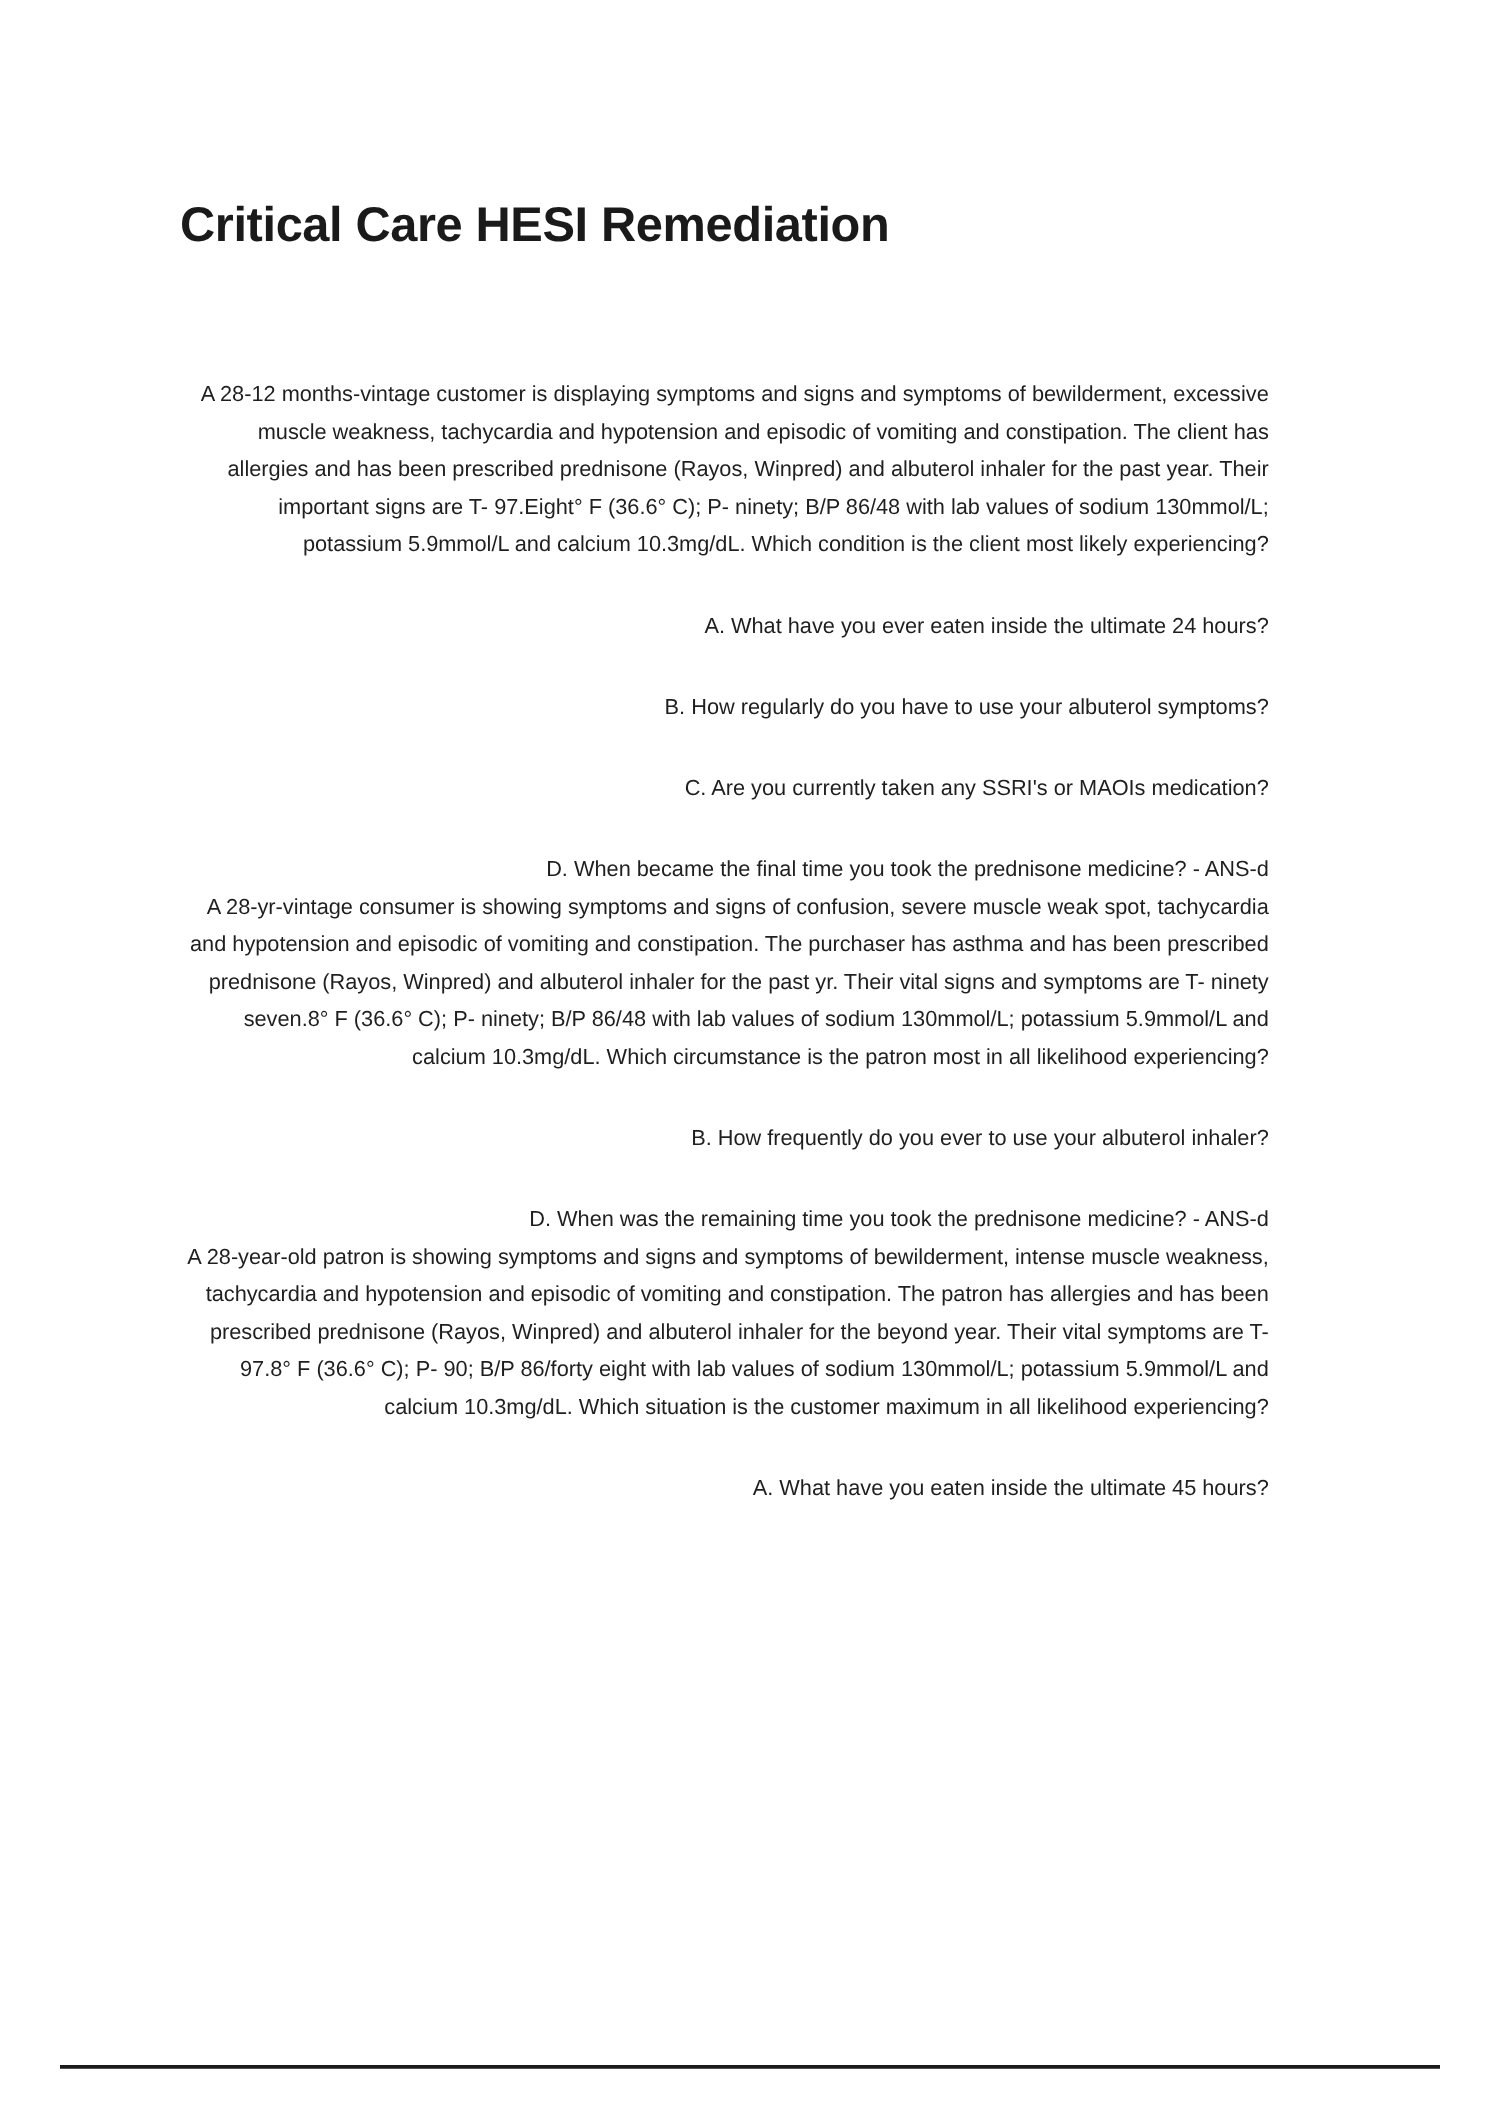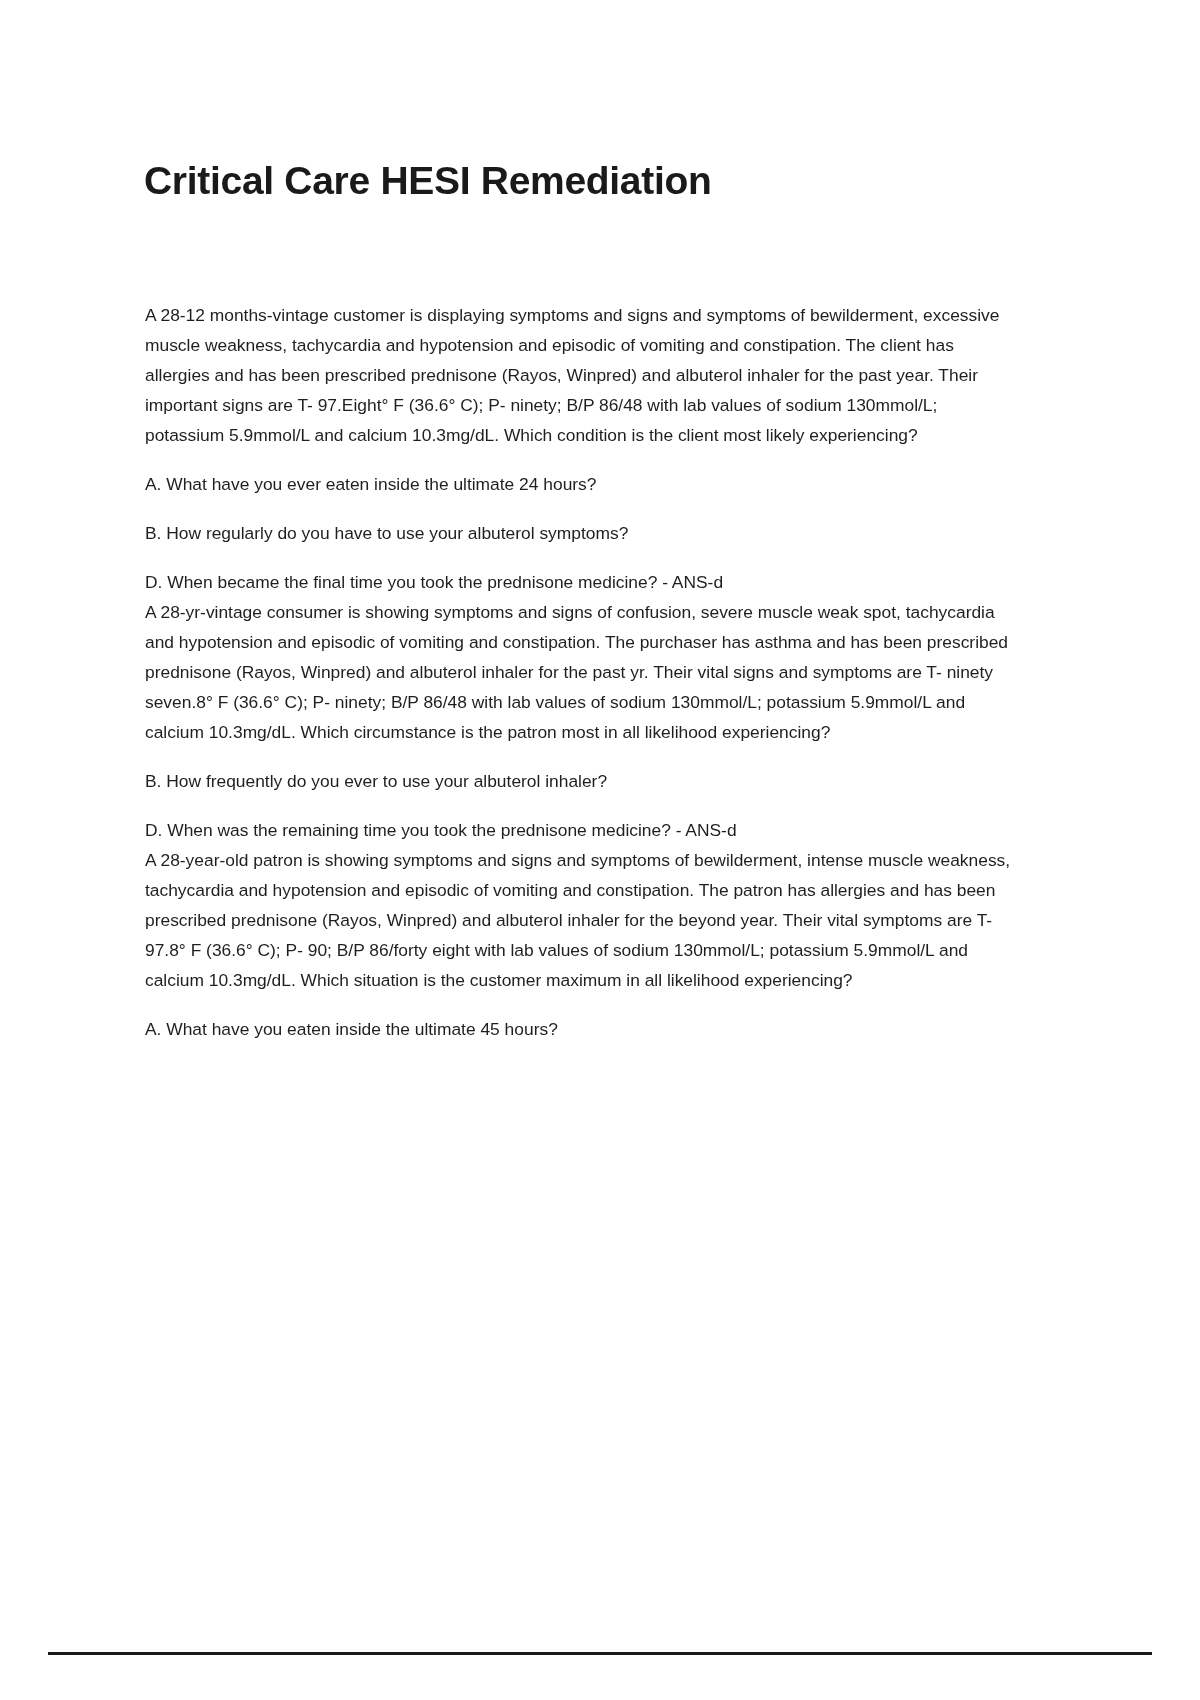--- a/index.html
+++ b/index.html
@@ -39,25 +39,25 @@
     position: absolute;
     left: 145px;
     top: 300px;
     width: 870px;
   }
   .para {
     font-size: 17.4px;
     line-height: 30px;
     color: #1f1f1f;
     margin: 0 0 0 0;
-    text-align: left;
+    text-align: right;
     white-space: pre-wrap;
   }
   .para + .para {
-    margin-top: 19px;
+    margin-top: 35px;
   }
   .bottom-rule {
     position: absolute;
     left: 48px;
     top: 1652px;
     width: 1104px;
     height: 3px;
     background: #1a1a1a;
   }
 </style>
@@ -65,20 +65,21 @@
 <body>
 
 <div class="page">
 
   <h1 class="doc-title">Critical Care HESI Remediation</h1>
 
   <div class="body-block">
     <p class="para">A 28-12 months-vintage customer is displaying symptoms and signs and symptoms of bewilderment, excessive muscle weakness, tachycardia and hypotension and episodic of vomiting and constipation. The client has allergies and has been prescribed prednisone (Rayos, Winpred) and albuterol inhaler for the past year. Their important signs are T- 97.Eight° F (36.6° C); P- ninety; B/P 86/48 with lab values of sodium 130mmol/L; potassium 5.9mmol/L and calcium 10.3mg/dL. Which condition is the client most likely experiencing?</p>
     <p class="para">A. What have you ever eaten inside the ultimate 24 hours?</p>
     <p class="para">B. How regularly do you have to use your albuterol symptoms?</p>
+    <p class="para">C. Are you currently taken any SSRI's or MAOIs medication?</p>
     <p class="para">D. When became the final time you took the prednisone medicine? - ANS-d
 A 28-yr-vintage consumer is showing symptoms and signs of confusion, severe muscle weak spot, tachycardia and hypotension and episodic of vomiting and constipation. The purchaser has asthma and has been prescribed prednisone (Rayos, Winpred) and albuterol inhaler for the past yr. Their vital signs and symptoms are T- ninety seven.8° F (36.6° C); P- ninety; B/P 86/48 with lab values of sodium 130mmol/L; potassium 5.9mmol/L and calcium 10.3mg/dL. Which circumstance is the patron most in all likelihood experiencing?</p>
     <p class="para">B. How frequently do you ever to use your albuterol inhaler?</p>
     <p class="para">D. When was the remaining time you took the prednisone medicine? - ANS-d
 A 28-year-old patron is showing symptoms and signs and symptoms of bewilderment, intense muscle weakness, tachycardia and hypotension and episodic of vomiting and constipation. The patron has allergies and has been prescribed prednisone (Rayos, Winpred) and albuterol inhaler for the beyond year. Their vital symptoms are T- 97.8° F (36.6° C); P- 90; B/P 86/forty eight with lab values of sodium 130mmol/L; potassium 5.9mmol/L and calcium 10.3mg/dL. Which situation is the customer maximum in all likelihood experiencing?</p>
     <p class="para">A. What have you eaten inside the ultimate 45 hours?</p>
   </div>
 
   <div class="bottom-rule"></div>
 

